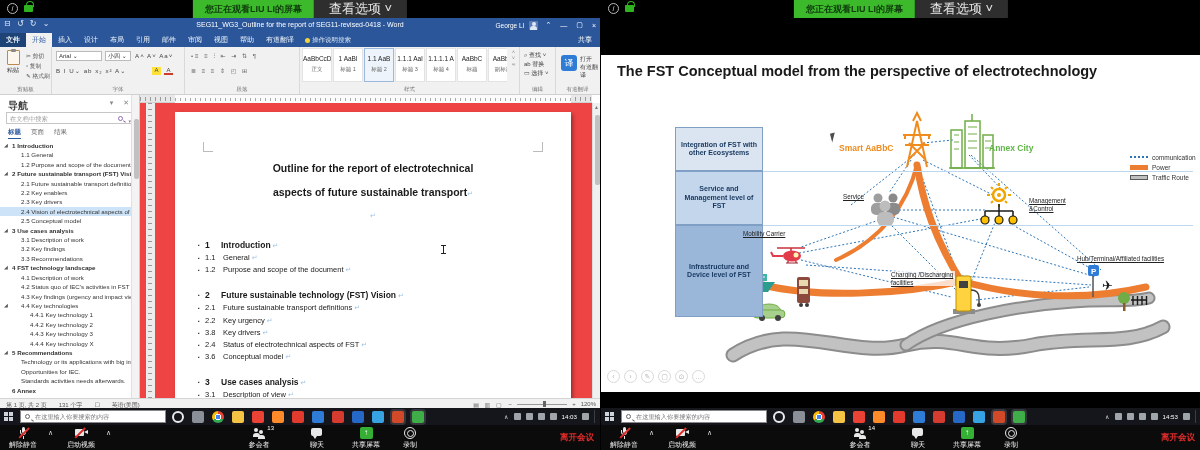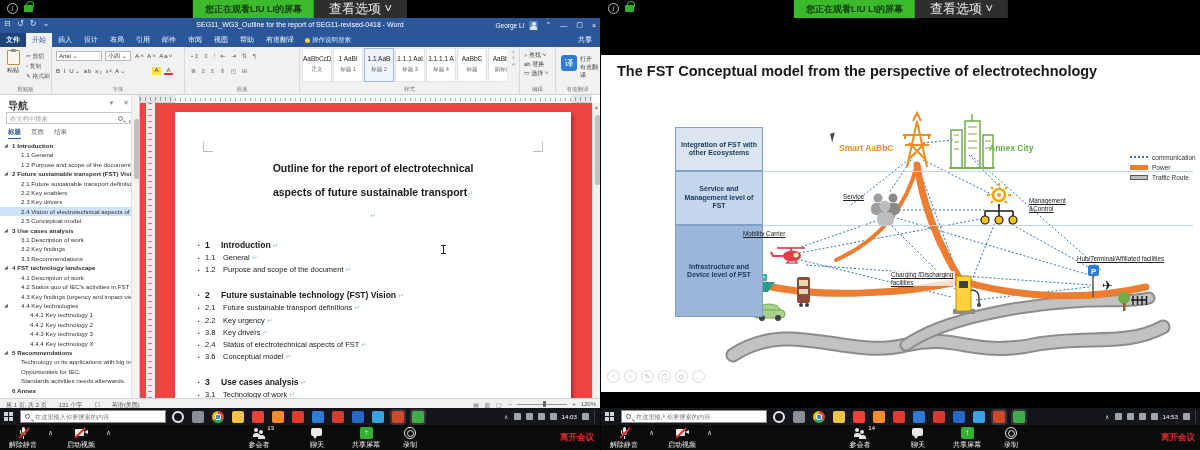--- a/index.html
+++ b/index.html
@@ -331,21 +331,21 @@
               <div class="dh1"><span class="mk">▪</span><span class="num">1</span><span>Introduction</span><span class="pilmark"> ↵</span></div>
               <div class="dh2"><span class="mk">▪</span><span class="num">1.1</span><span>General</span><span class="pilmark"> ↵</span></div>
               <div class="dh2"><span class="mk">▪</span><span class="num">1.2</span><span>Purpose and scope of the document</span><span class="pilmark"> ↵</span></div>
               <div class="dh1"><span class="mk">▪</span><span class="num">2</span><span>Future sustainable technology (FST) Vision</span><span class="pilmark"> ↵</span></div>
               <div class="dh2"><span class="mk">▪</span><span class="num">2.1</span><span>Future sustainable transport definitions</span><span class="pilmark"> ↵</span></div>
               <div class="dh2"><span class="mk">▪</span><span class="num">2.2</span><span>Key urgency</span><span class="pilmark"> ↵</span></div>
               <div class="dh2"><span class="mk">▪</span><span class="num">3.8</span><span>Key drivers</span><span class="pilmark"> ↵</span></div>
               <div class="dh2"><span class="mk">▪</span><span class="num">2.4</span><span>Status of electrotechnical aspects of FST</span><span class="pilmark"> ↵</span></div>
               <div class="dh2"><span class="mk">▪</span><span class="num">3.6</span><span>Conceptual model</span><span class="pilmark"> ↵</span></div>
               <div class="dh1"><span class="mk">▪</span><span class="num">3</span><span>Use cases analysis</span><span class="pilmark"> ↵</span></div>
-              <div class="dh2"><span class="mk">▪</span><span class="num">3.1</span><span>Technology of work</span><span class="pilmark"> ↵</span></div>
+              <div class="dh2"><span class="mk">▪</span><span class="num">3.1</span><span>Description of view</span><span class="pilmark"> ↵</span></div>
             </div>
         </div>
         <div class="ibeam"></div>
       </div>
       <div class="docscroll">
           <div class="up">▲</div>
           <div class="thumb"></div>
         </div>
 
       <div class="statusbar">

